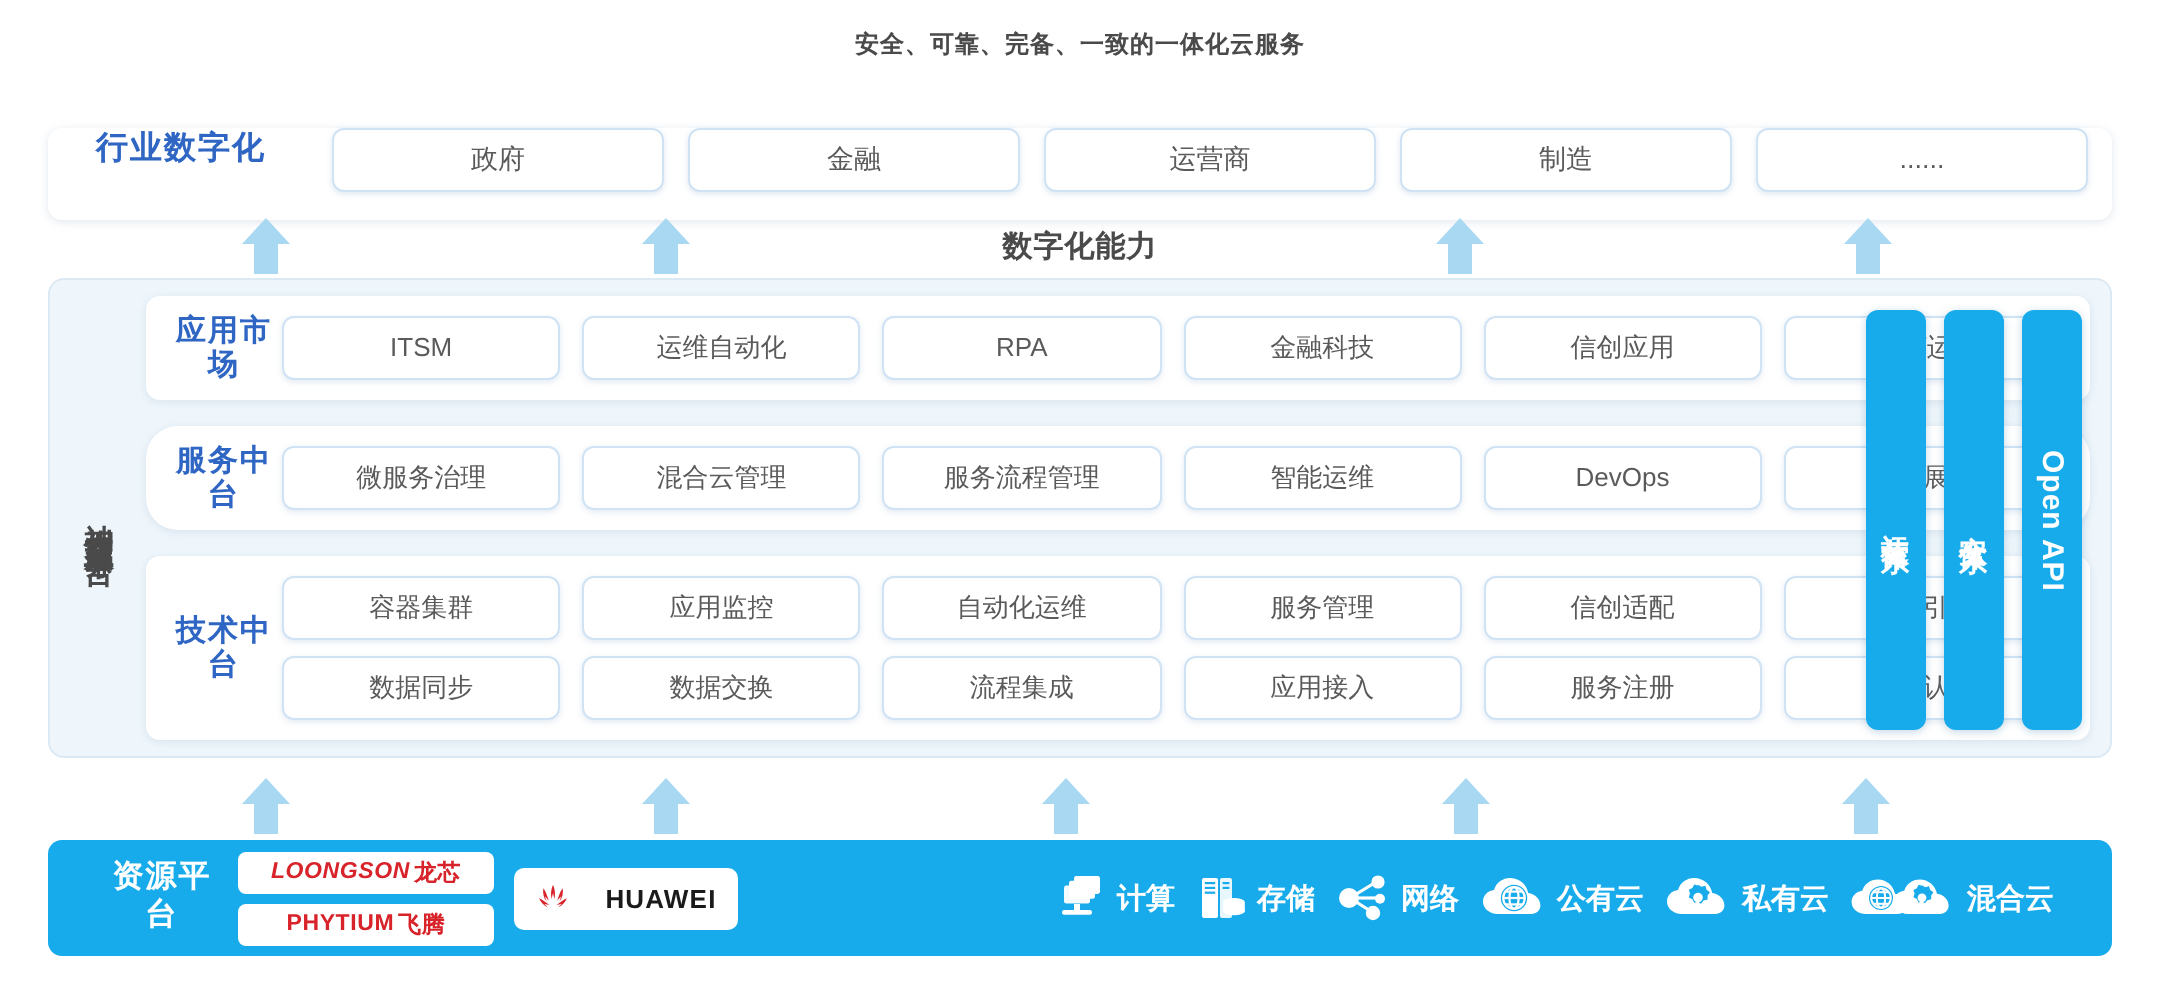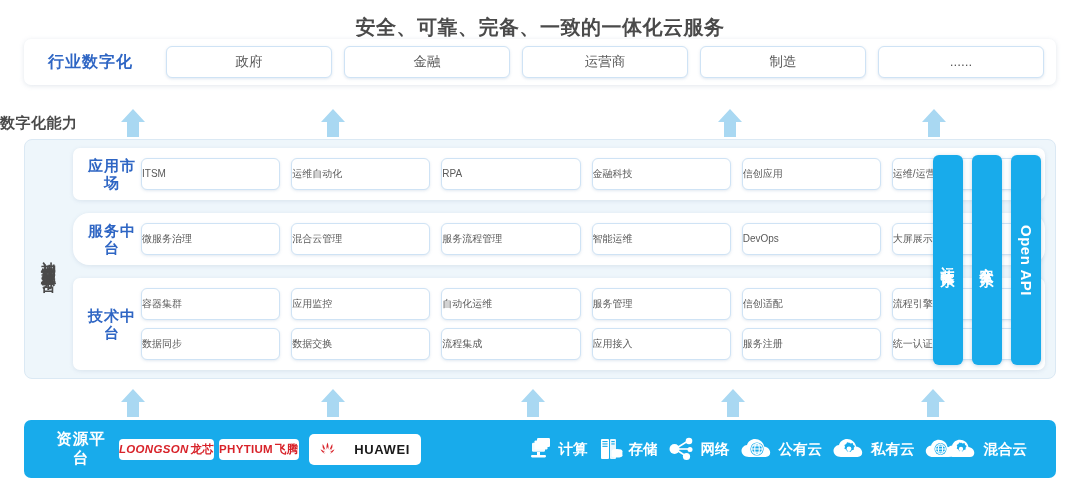--- a/index.html
+++ b/index.html
@@ -9,36 +9,36 @@
     font-family:"Liberation Sans","DejaVu Sans",sans-serif;
     overflow:hidden;
     position:relative;
   }
   .page{position:relative;width:1080px;height:491px;}
 
   
   .main-title{
     position:absolute;left:0;top:14px;width:1080px;
     text-align:center;
-    font-size:20px;font-weight:bold;color:#4a4a4a;
+    font-size:12px;font-weight:bold;color:#4a4a4a;
     letter-spacing:.5px;
   }
 
   
   .panel{
     position:absolute;
     background:#ffffff;
     border-radius:7px;
     box-shadow:0 1px 5px rgba(120,140,170,.22);
   }
 
   
   #industry-row{
-    left:24px;top:39px;width:1032px;height:46px;
-    display:flex;align-items:center;padding:0 12px;
+    left:24px;top:64px;width:1032px;height:46px;
+    display:flex;align-items:flex-start;padding:0 12px;
     box-sizing:border-box;
   }
   .row-label{
     color:#2f66c4;font-weight:bold;font-size:16px;
     white-space:nowrap;letter-spacing:1px;
   }
   #industry-row .row-label{flex:0 0 118px;text-align:left;padding-left:12px;}
   .ind-items{flex:1;display:flex;gap:12px;}
   .chip{
     flex:1;
@@ -59,21 +59,21 @@
     width:26px;height:30px;
   }
   .arrow svg{display:block;width:26px;height:30px;}
 
   
   .cap-label{
     position:absolute;
     font-size:15px;font-weight:bold;color:#4a4a4a;
     letter-spacing:.5px;
   }
-  #cap-digital{left:0;top:114px;width:1080px;text-align:left;}
+  #cap-digital{left:0;top:114px;width:1080px;text-align:center;}
 
   
   #cloud-platform{
     position:absolute;
     left:24px;top:139px;width:1032px;height:240px;
     background:#eef6fb;
     border:1px solid #dbe9f4;
     border-radius:8px;
     box-sizing:border-box;
     display:flex;
@@ -122,21 +122,22 @@
     display:flex;flex-direction:column;gap:8px;
     padding-right:4px;
   }
   .grid-row{display:flex;gap:11px;}
   .cell{
     flex:1;
     height:30px;line-height:30px;
     border:1px solid #cfe3f5;
     border-radius:6px;
     background:#fff;
-    font-size:10px;color:#5a5a5a;
+    text-align:center;
+    font-size:13px;color:#5a5a5a;
     box-shadow:0 1px 3px rgba(150,175,205,.28);
     white-space:nowrap;overflow:hidden;
   }
 
   
   .side-bars{
     position:absolute;
     right:14px;top:15px;
     height:210px;
     display:flex;gap:9px;
@@ -171,21 +172,21 @@
     box-sizing:border-box;
     gap:10px;
   }
   #resource-bar .res-label{
     flex:0 0 56px;
     color:#fff;font-weight:bold;font-size:15.5px;
     line-height:1.2;text-align:center;letter-spacing:1px;
   }
   .logo-stack{
     flex:0 0 128px;
-    display:flex;flex-direction:row;gap:5px;
+    display:flex;flex-direction:column;gap:5px;
   }
   .logo-pill{
     height:21px;
     background:#fff;border-radius:4px;
     display:flex;align-items:center;justify-content:center;
     font-size:11.5px;font-weight:bold;color:#d8232a;
     letter-spacing:.3px;white-space:nowrap;
   }
   .logo-pill.loongson{font-style:italic;}
   .logo-pill .cjk{font-style:normal;margin-left:2px;}

